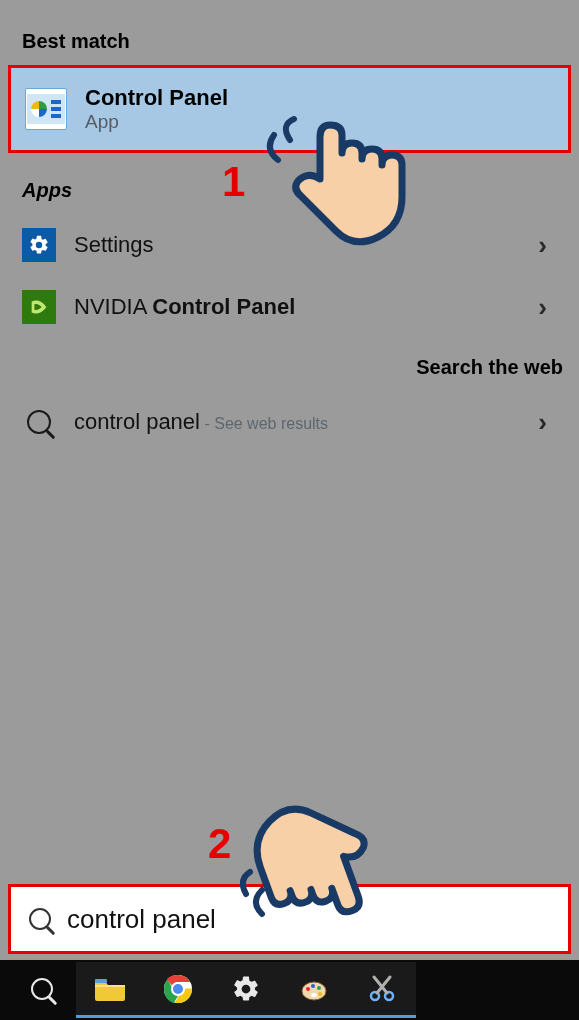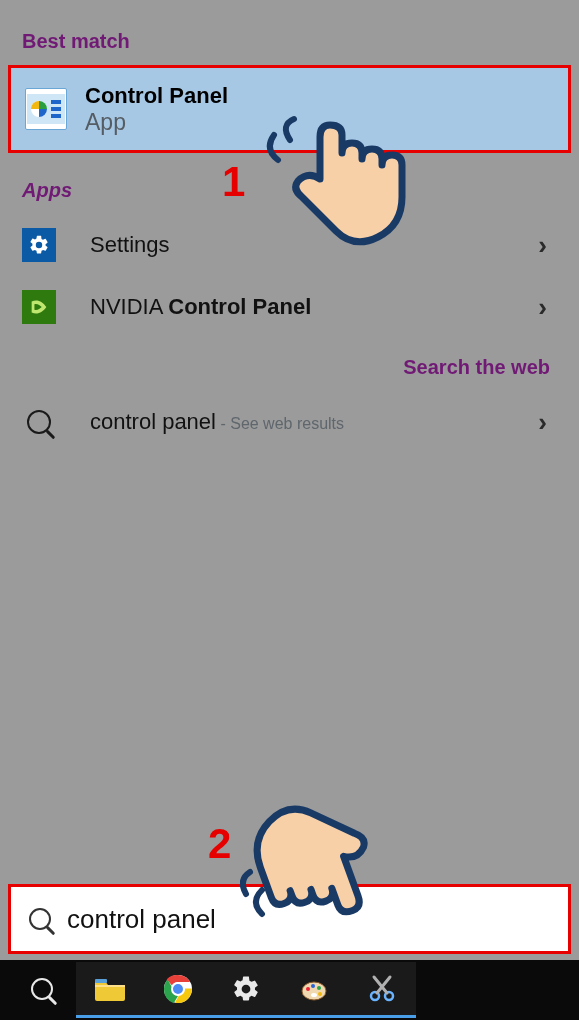--- a/index.html
+++ b/index.html
@@ -13,22 +13,22 @@
   }
   .search-panel {
     position: absolute;
     left: 0; top: 0; right: 0; bottom: 60px;
     background: #9b9b9b;
     padding: 18px 0 0 0;
   }
   .section-header {
     font-size: 20px;
     font-weight: 700;
-    color: #701a75;
-    padding: 12px 29px 12px 22px;
+    color: #000000;
+    padding: 12px 16px 12px 22px;
   }
   .best-match-item {
     display: flex;
     align-items: center;
     background: #a6c8e4;
     border: 3px solid #e60000;
     margin: 0 8px 0 8px;
     padding: 10px 14px;
     cursor: pointer;
     height: 88px;
@@ -42,30 +42,29 @@
     margin-right: 18px;
     position: relative;
     overflow: hidden;
   }
   .best-match-text .title {
     font-size: 22px;
     font-weight: 700;
     color: #000;
   }
   .best-match-text .subtitle {
-    font-size: 23px;
+    font-size: 19px;
     color: #555c63;
     margin-top: 0;
   }
   .result-item {
     display: flex;
     align-items: center;
     padding: 14px 22px;
     cursor: pointer;
-    gap: 16px;
   }
   .result-icon {
     width: 34px; height: 34px;
     margin-right: 18px;
     display:flex; align-items:center; justify-content:center;
     flex-shrink:0;
   }
   .result-label {
     font-size: 22px;
     color: #111;

